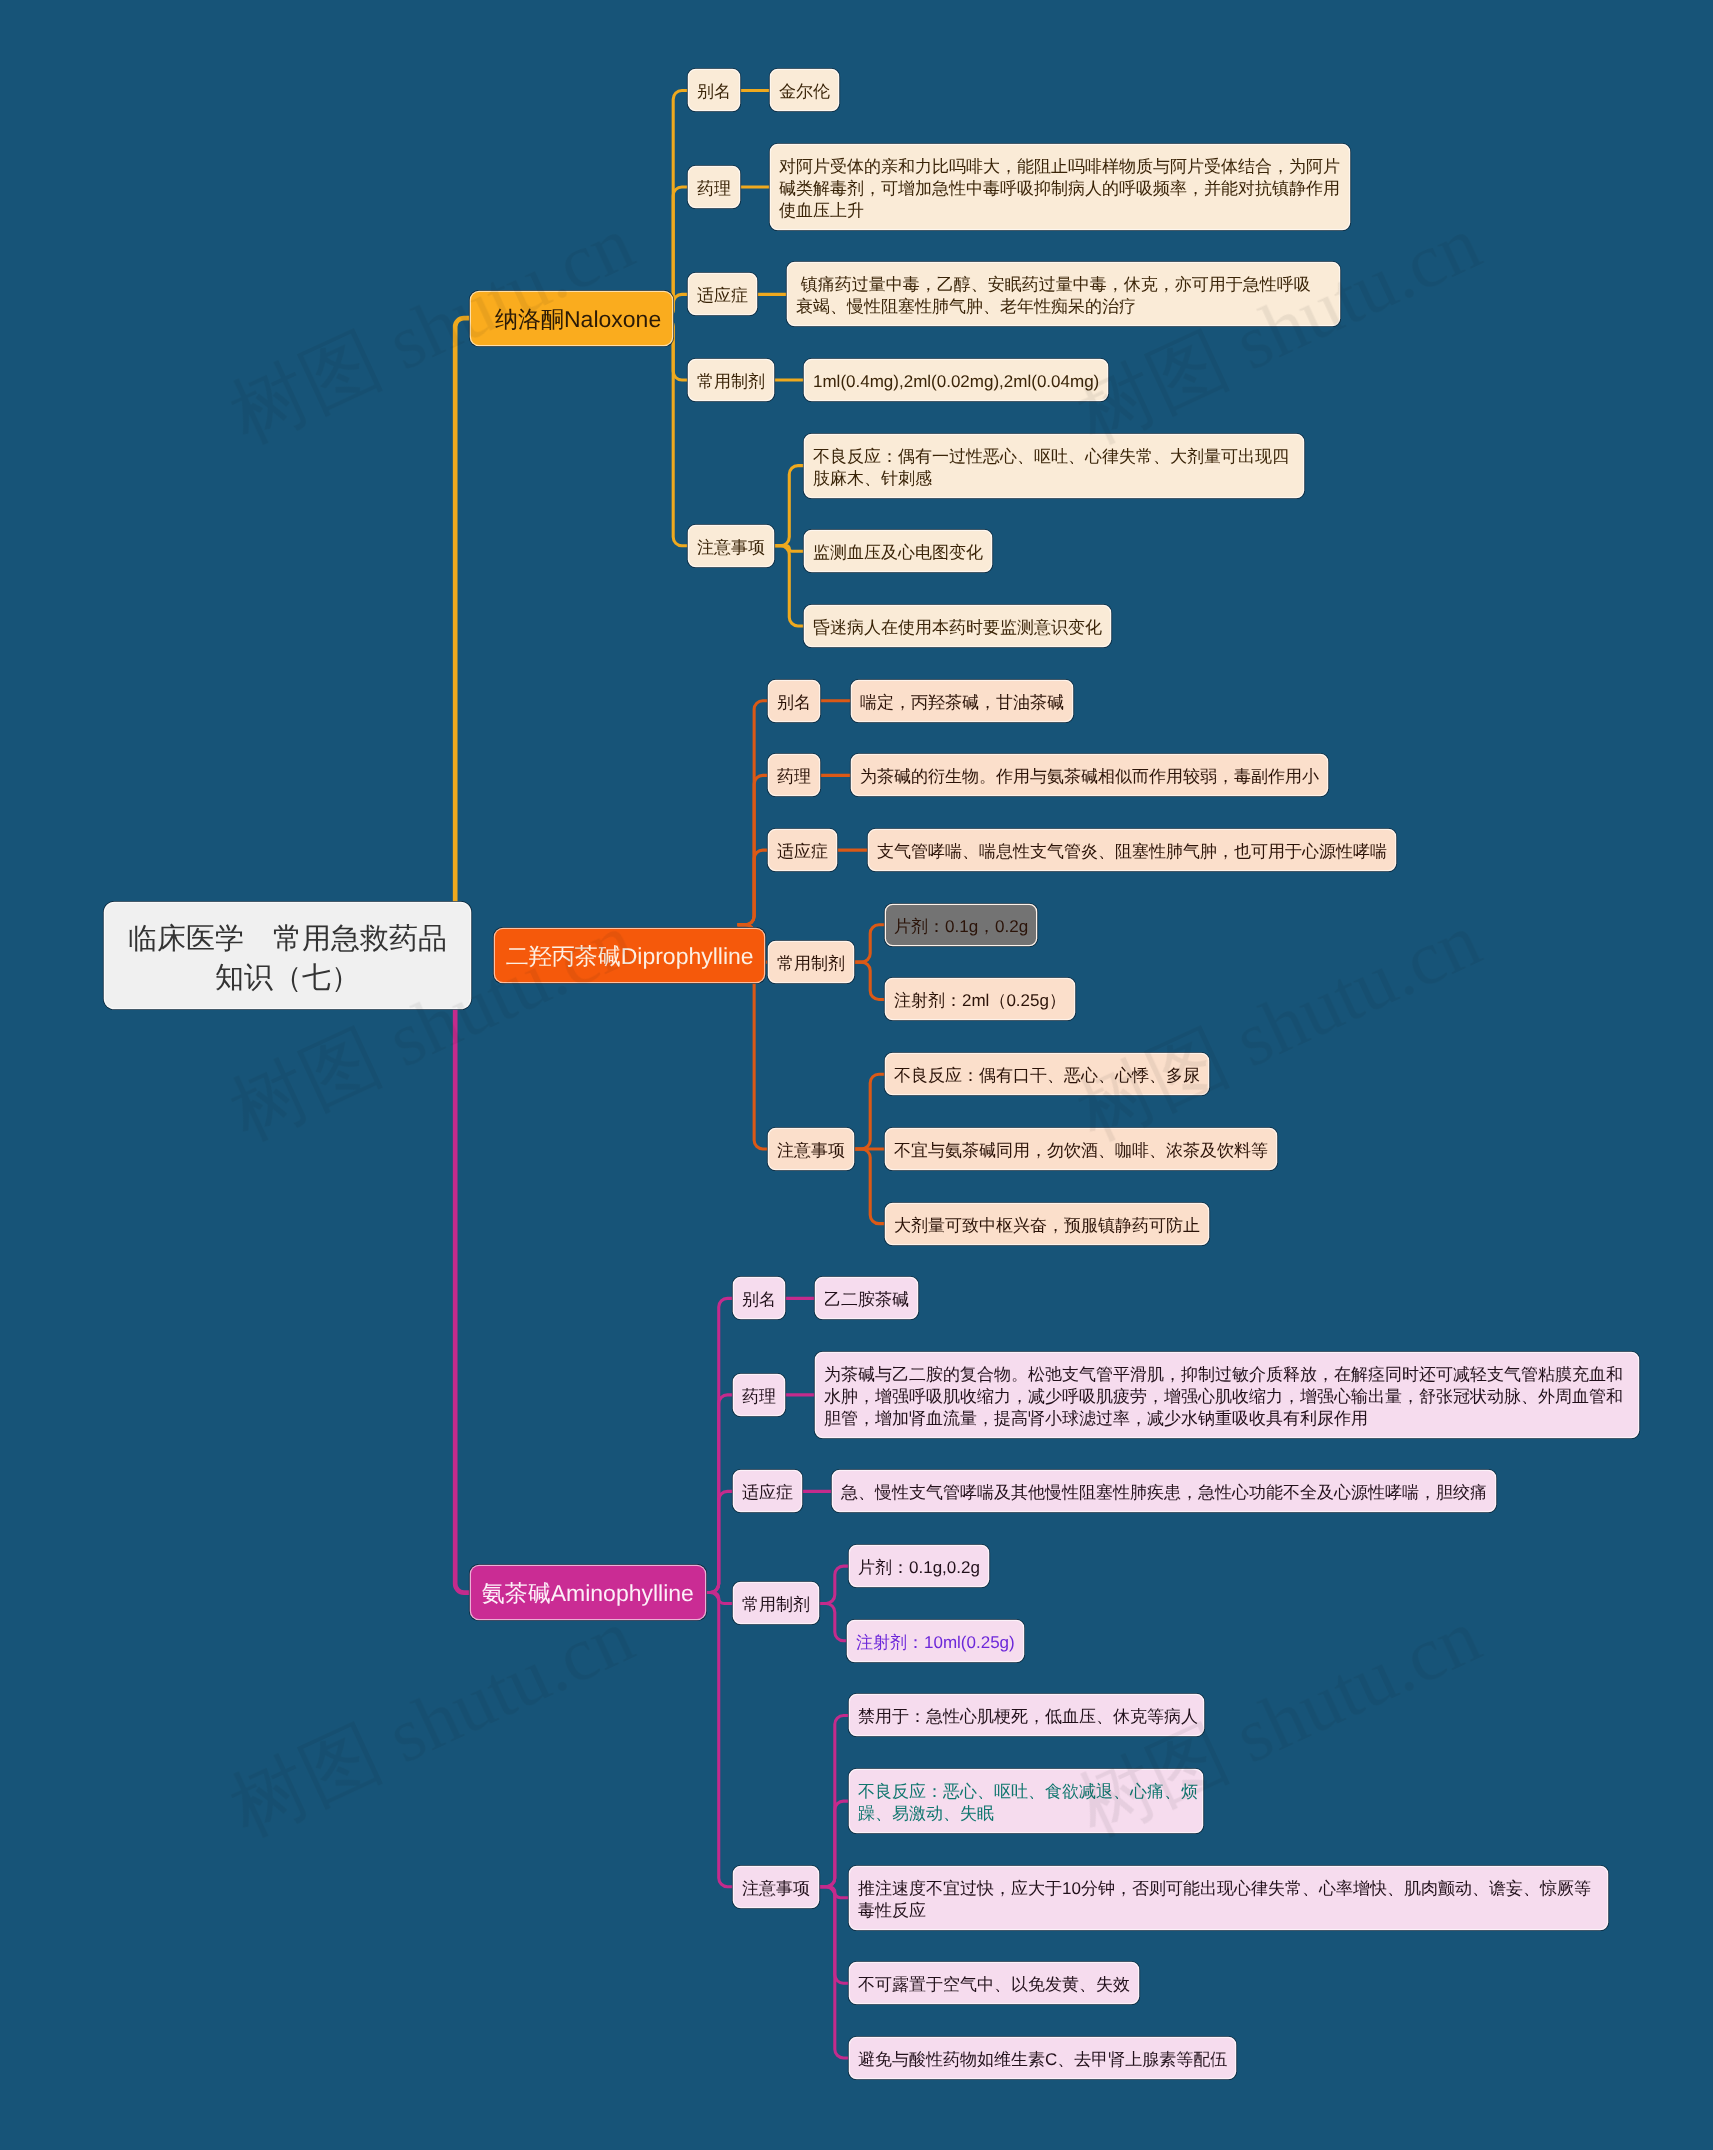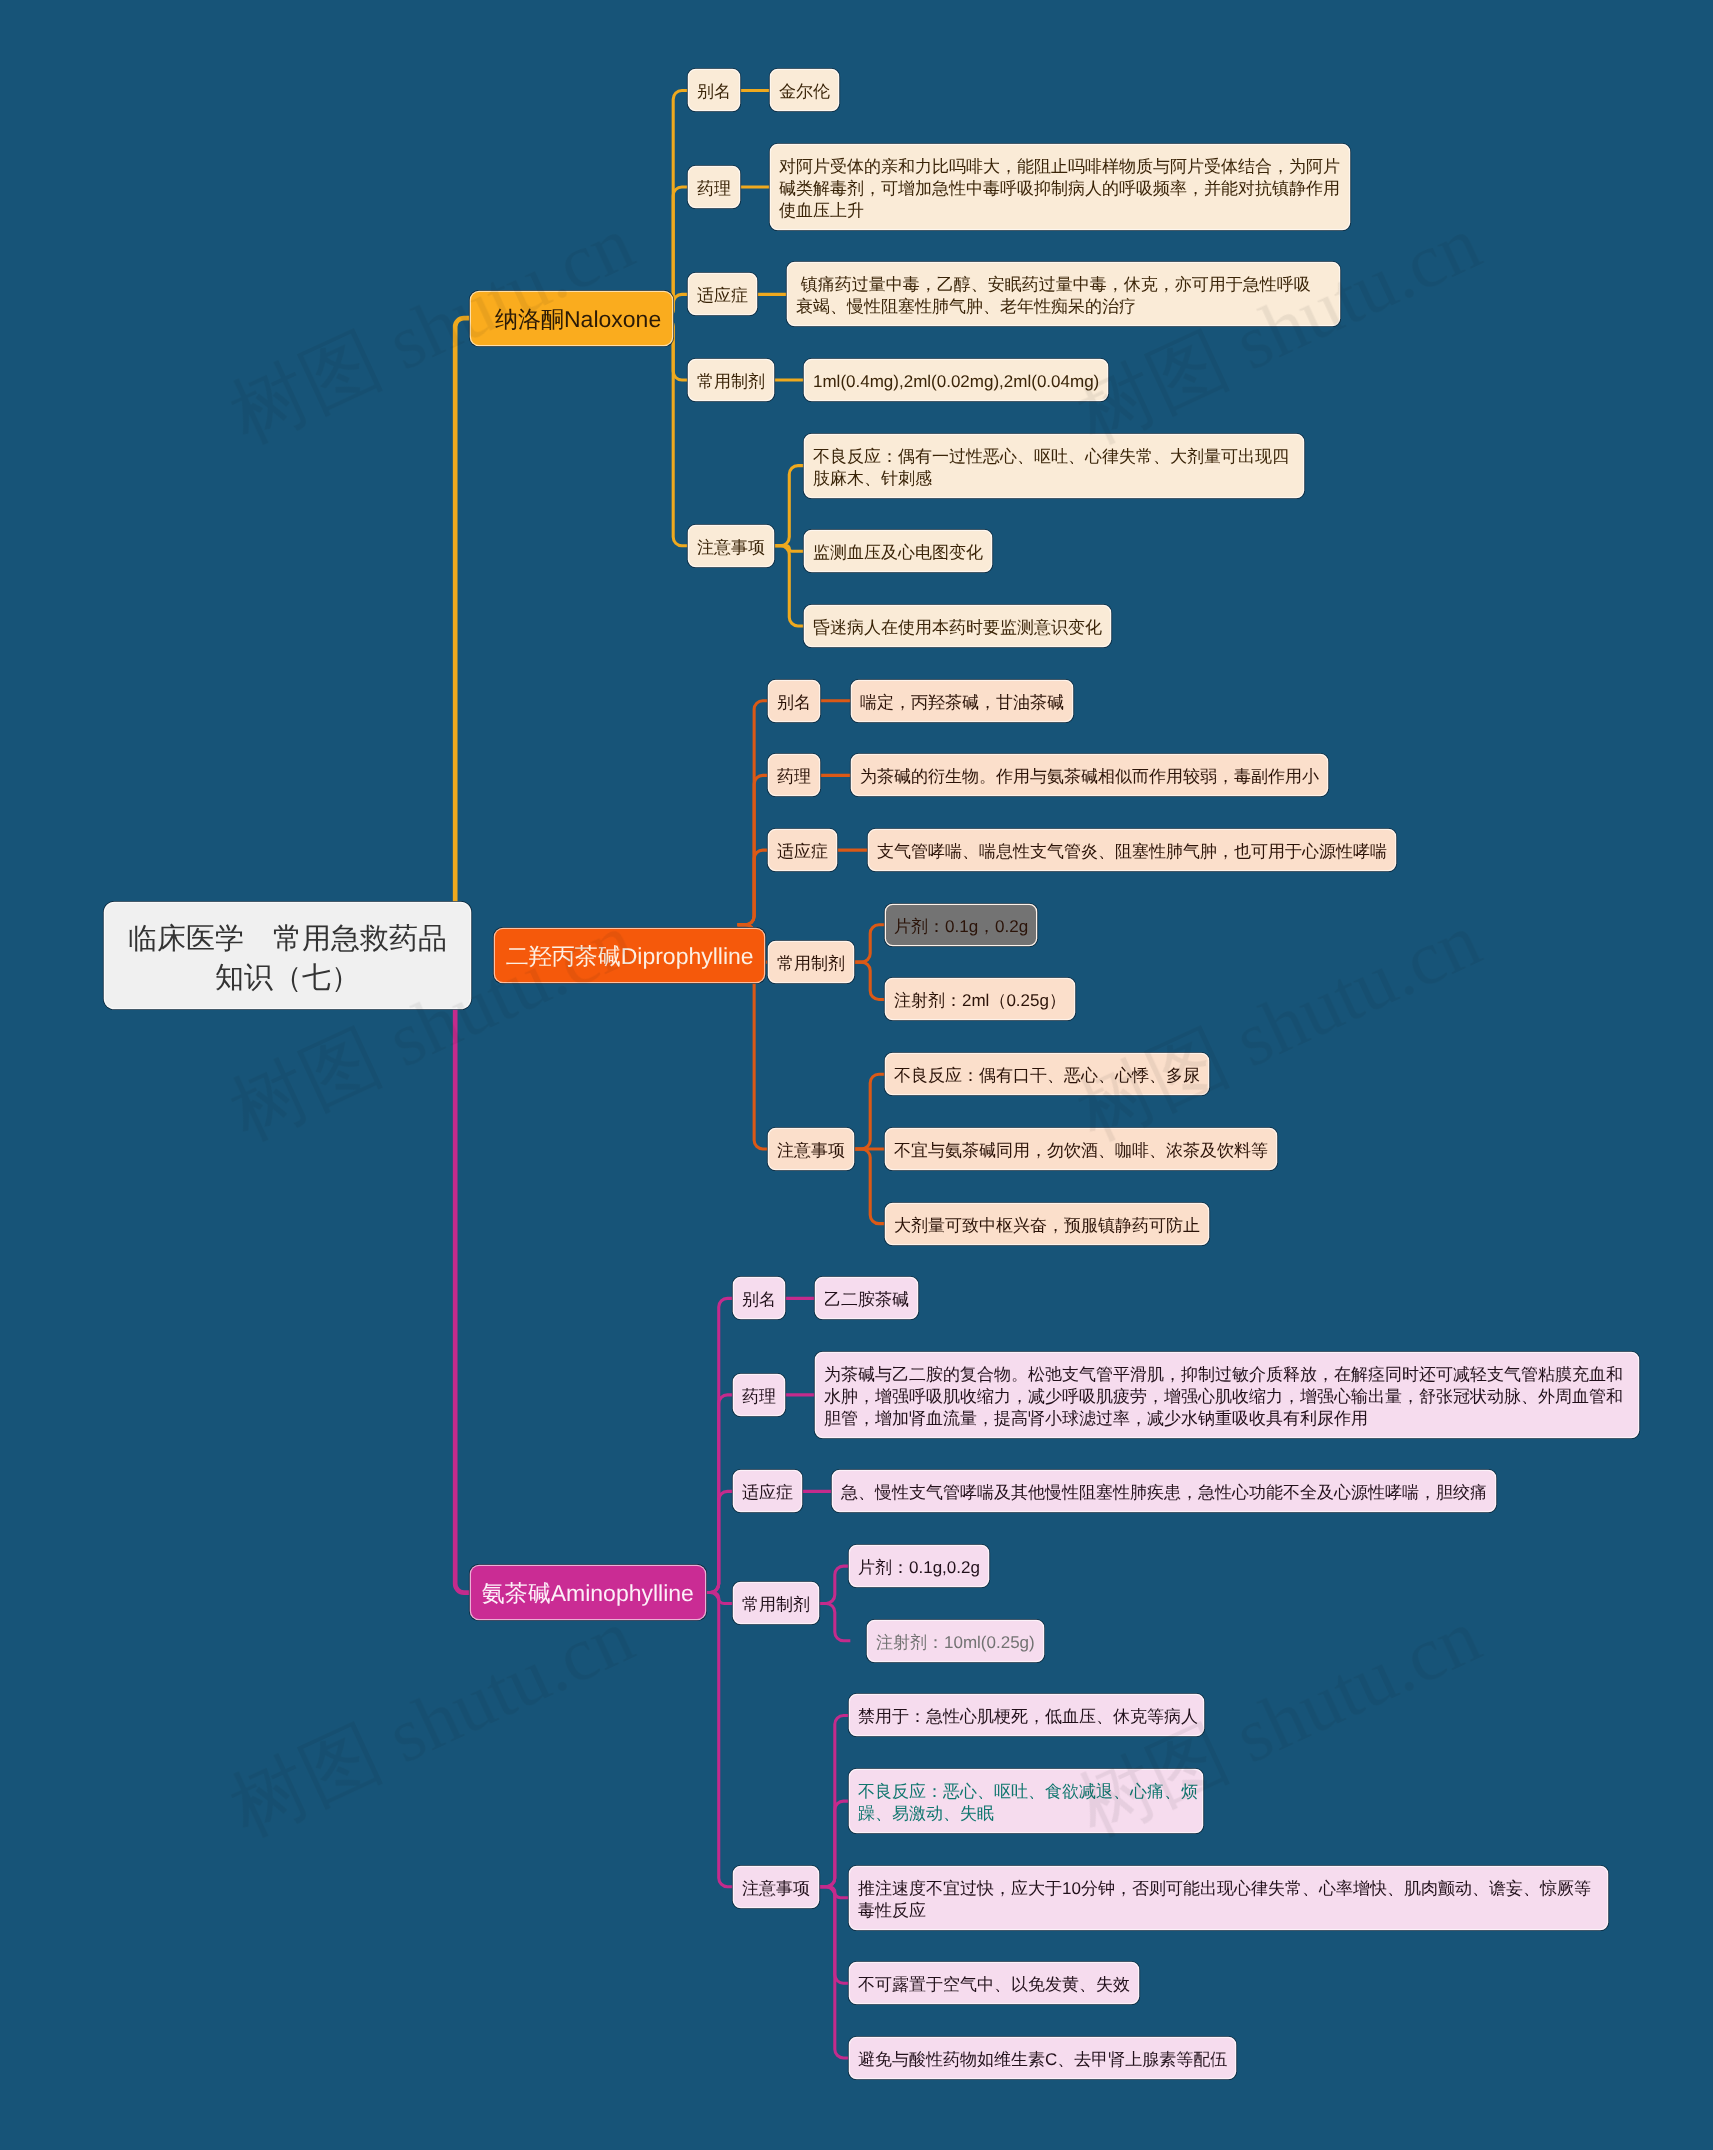--- a/index.html
+++ b/index.html
@@ -107,21 +107,21 @@
     <div class="node" style="background: rgb(246, 220, 238); color: rgb(33, 16, 26); --ring: rgb(252,242,249); left: 734px; top: 1278px;">别名</div>
     <div class="node" style="background: rgb(246, 220, 238); color: rgb(33, 16, 26); --ring: rgb(252,242,249); left: 816px; top: 1278px;">乙二胺茶碱</div>
     <div class="node" style="background: rgb(246, 220, 238); color: rgb(33, 16, 26); --ring: rgb(252,242,249); left: 734px; top: 1375px;">药理</div>
     <div class="node" style="background: rgb(246, 220, 238); color: rgb(33, 16, 26); --ring: rgb(252,242,249); width: 822px; left: 816px; top: 1353px;">为茶碱与乙二胺的复合物。松弛支气管平滑肌，抑制过敏介质释放，在解痉同时还可减轻支气管粘膜充血和
 水肿，增强呼吸肌收缩力，减少呼吸肌疲劳，增强心肌收缩力，增强心输出量，舒张冠状动脉、外周血管和
 胆管，增加肾血流量，提高肾小球滤过率，减少水钠重吸收具有利尿作用</div>
     <div class="node" style="background: rgb(246, 220, 238); color: rgb(33, 16, 26); --ring: rgb(252,242,249); left: 734px; top: 1471px;">适应症</div>
     <div class="node" style="background: rgb(246, 220, 238); color: rgb(33, 16, 26); --ring: rgb(252,242,249); left: 833px; top: 1471px;">急、慢性支气管哮喘及其他慢性阻塞性肺疾患，急性心功能不全及心源性哮喘，胆绞痛</div>
     <div class="node" style="background: rgb(246, 220, 238); color: rgb(33, 16, 26); --ring: rgb(252,242,249); left: 734px; top: 1583px;">常用制剂</div>
     <div class="node" style="background: rgb(246, 220, 238); color: rgb(33, 16, 26); --ring: rgb(252,242,249); left: 850px; top: 1546px;">片剂：0.1g,0.2g</div>
-    <div class="node" style="background: rgb(246, 220, 238); color: #737373; --ring: rgb(252,242,249); left: 868px; top: 1621px;">注射剂：10ml(0.25g)</div>
+    <div class="node" style="background: rgb(246, 220, 238); color: #6d28d9; --ring: rgb(252,242,249); left: 848px; top: 1621px;">注射剂：10ml(0.25g)</div>
     <div class="node" style="background: rgb(246, 220, 238); color: rgb(33, 16, 26); --ring: rgb(252,242,249); left: 734px; top: 1867px;">注意事项</div>
     <div class="node" style="background: rgb(246, 220, 238); color: rgb(33, 16, 26); --ring: rgb(252,242,249); width: 353px; left: 850px; top: 1695px;">禁用于：急性心肌梗死，低血压、休克等病人</div>
     <div class="node" style="background: rgb(246, 220, 238); color: #0f766e; --ring: rgb(252,242,249); width: 352px; left: 850px; top: 1770px;">不良反应：恶心、呕吐、食欲减退、心痛、烦
 躁、易激动、失眠</div>
     <div class="node" style="background: rgb(246, 220, 238); color: rgb(33, 16, 26); --ring: rgb(252,242,249); width: 757px; left: 850px; top: 1867px;">推注速度不宜过快，应大于10分钟，否则可能出现心律失常、心率增快、肌肉颤动、谵妄、惊厥等
 毒性反应</div>
     <div class="node" style="background: rgb(246, 220, 238); color: rgb(33, 16, 26); --ring: rgb(252,242,249); left: 850px; top: 1963px;">不可露置于空气中、以免发黄、失效</div>
     <div class="node" style="background: rgb(246, 220, 238); color: rgb(33, 16, 26); --ring: rgb(252,242,249); left: 850px; top: 2038px;">避免与酸性药物如维生素C、去甲肾上腺素等配伍</div>
     <div class="wm" style="left: 250px; top: 384px;">树图 shutu.cn</div>
     <div class="wm" style="left: 250px; top: 1081px;">树图 shutu.cn</div>

